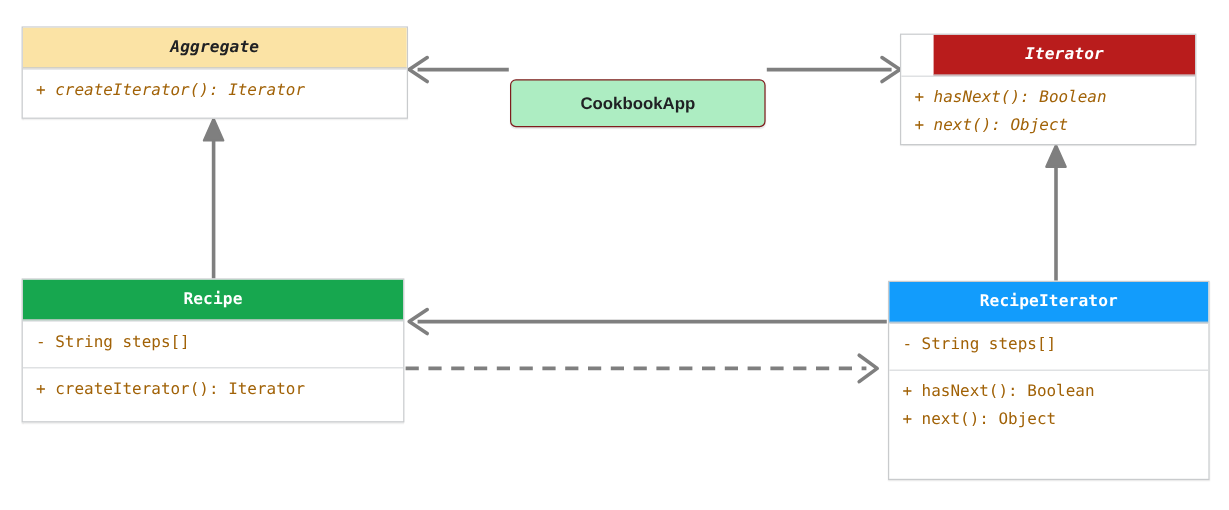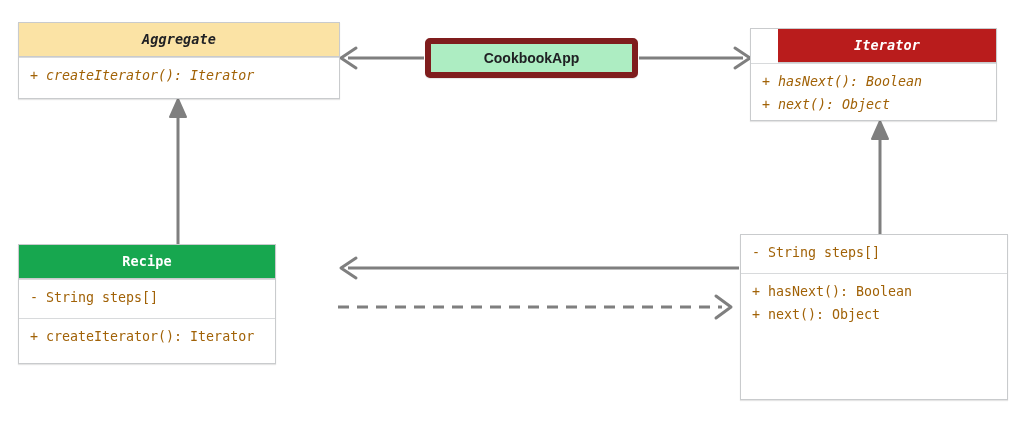--- a/index.html
+++ b/index.html
@@ -65,30 +65,31 @@
   }
   .italic .uml-header,
   .italic .uml-row {
     font-style: italic;
   }
 
   
   .simple-box {
     position: absolute;
     box-sizing: border-box;
-    border: 6px solid #7f1d1d;
+    border: 1px solid #7f1d1d;
     border-radius: 5px;
     box-shadow: 0 1px 1px rgba(0,0,0,0.10);
     display: flex;
     align-items: center;
     justify-content: center;
     font-family: "Liberation Sans", sans-serif;
     font-weight: bold;
     font-size: 14px;
     color: #202124;
+    margin-top: 28px;
   }
 </style>
 </head>
 <body>
 
 <div id="canvas">
 
   <svg class="edge-layer" viewBox="0 0 1024 425" width="1024" height="425" xmlns="http://www.w3.org/2000/svg">
 
     <g>
@@ -134,31 +135,32 @@
   </div>
 
   <div class="uml-class italic" style="left:750px; top:28px; width:247px; height:93px;">
     <div class="uml-header" style="background:#b91c1c; color:#ffffff;margin-left:27px;">Iterator</div>
     <div class="uml-compartment">
       <div class="uml-row">+ hasNext(): Boolean</div>
       <div class="uml-row">+ next(): Object</div>
     </div>
   </div>
 
-  <div class="uml-class" style="left:18px; top:244px; width:258px; height:120px;">
+  <div class="uml-class" style="left:18px; top:232px; width:319px; height:120px;">
     <div class="uml-header" style="background:#17a74f; color:#ffffff;">Recipe</div>
     <div class="uml-compartment">
       <div class="uml-row">- String steps[]</div>
     </div>
     <div class="uml-compartment">
       <div class="uml-row">+ createIterator(): Iterator</div>
     </div>
   </div>
 
   <div class="uml-class" style="left:740px; top:234px; width:268px; height:166px;">
+    <div class="uml-header" style="background:#129cfc; color:#ffffff;">RecipeIterator</div>
     <div class="uml-compartment">
       <div class="uml-row">- String steps[]</div>
     </div>
     <div class="uml-compartment">
       <div class="uml-row">+ hasNext(): Boolean</div>
       <div class="uml-row">+ next(): Object</div>
     </div>
   </div>
 
 </div>

